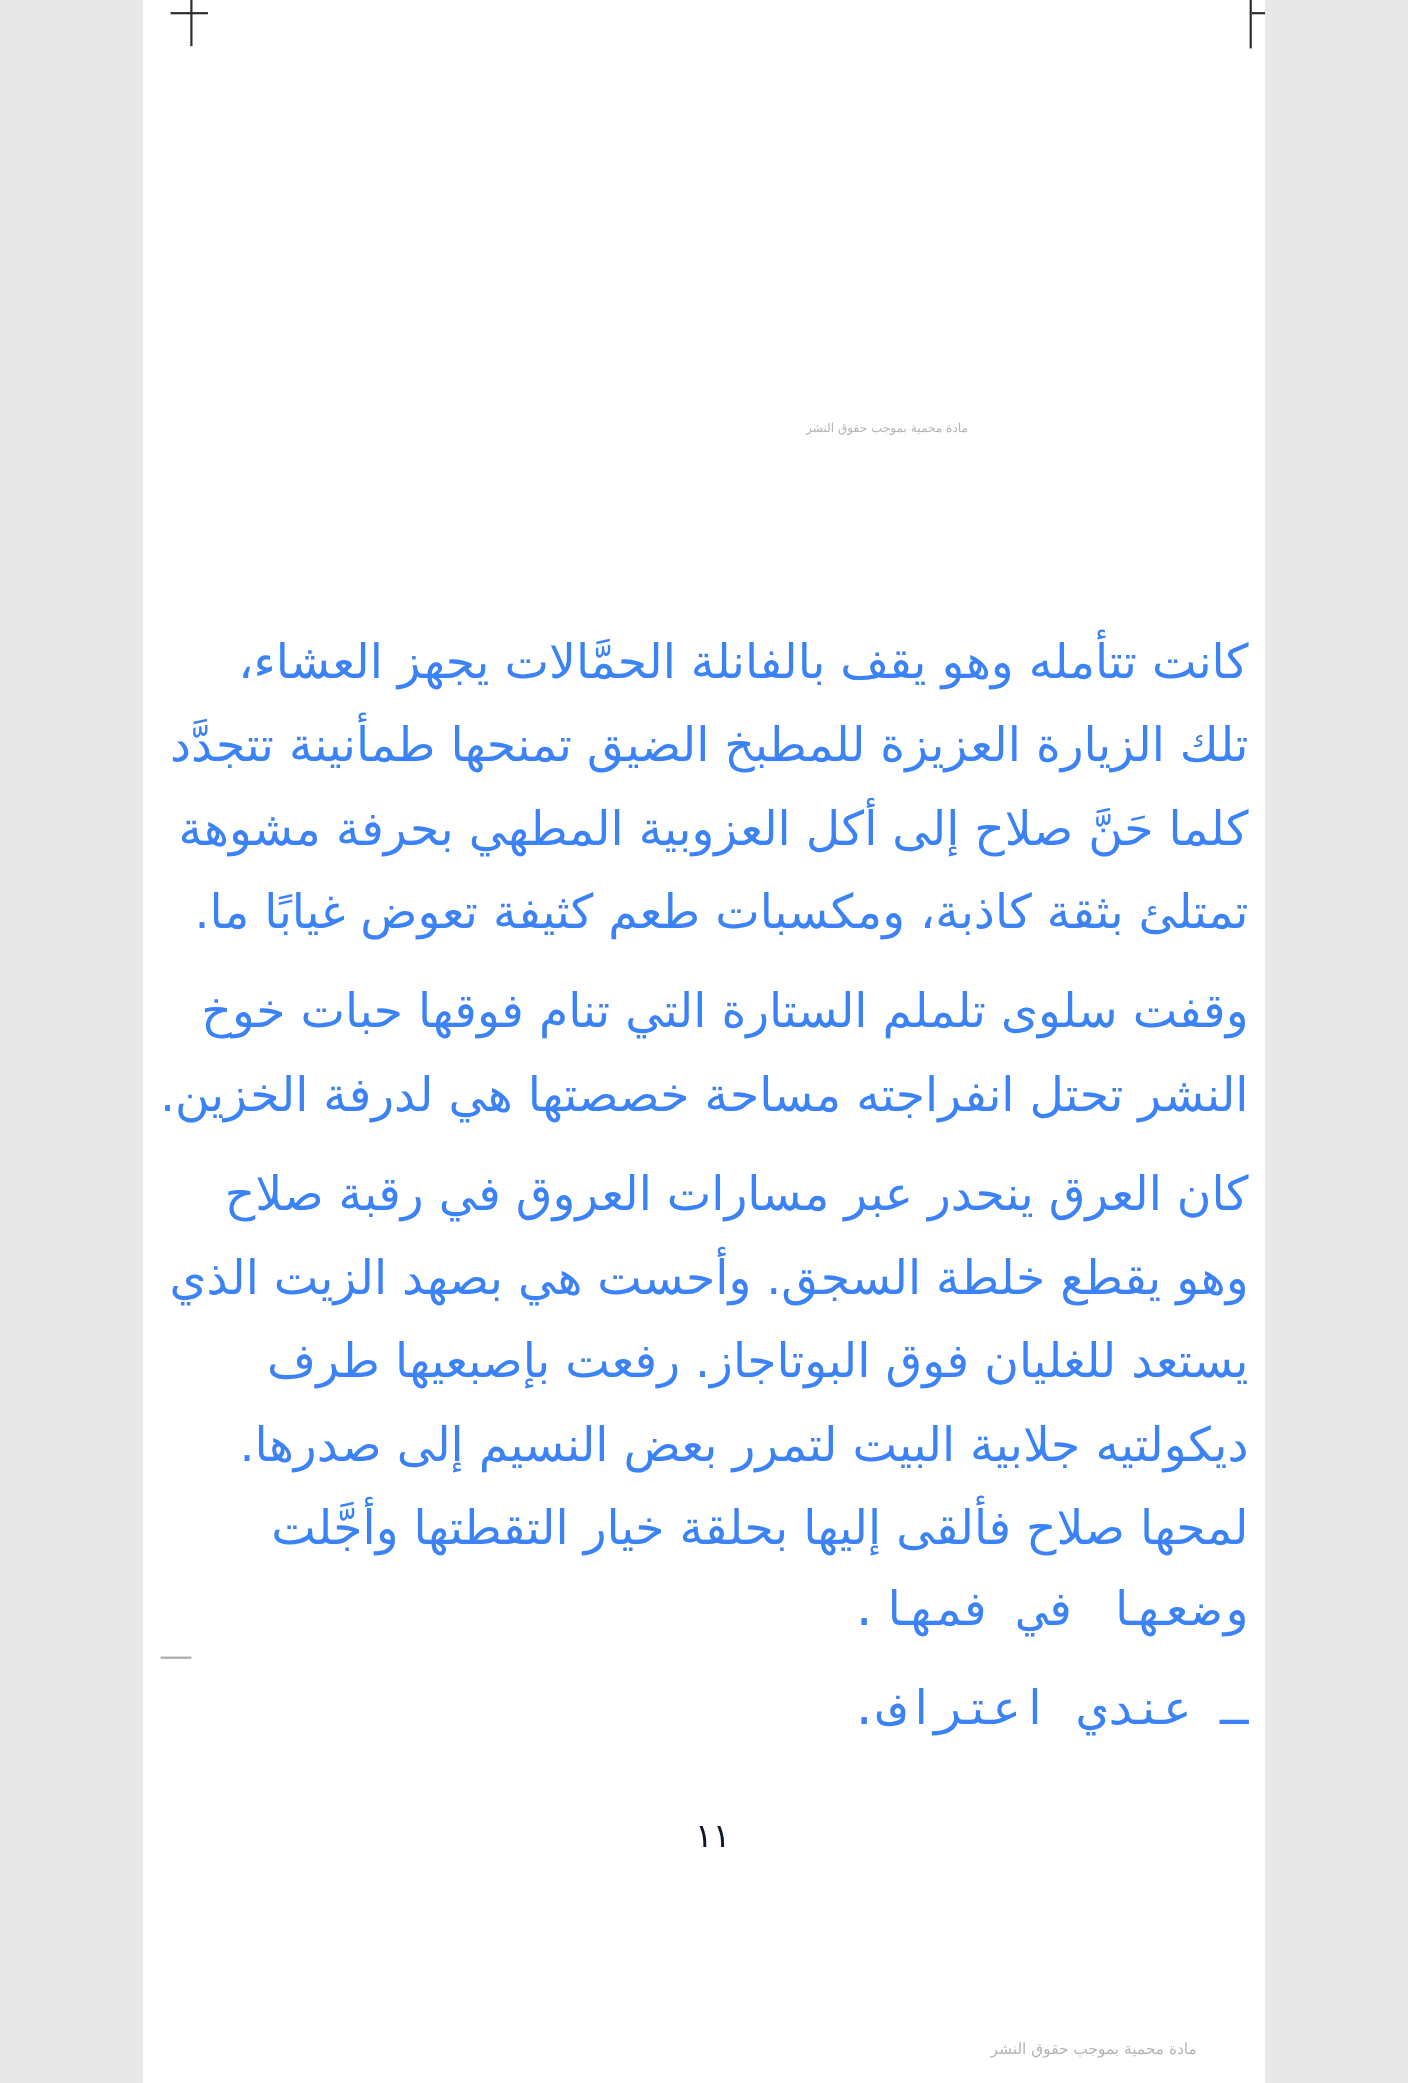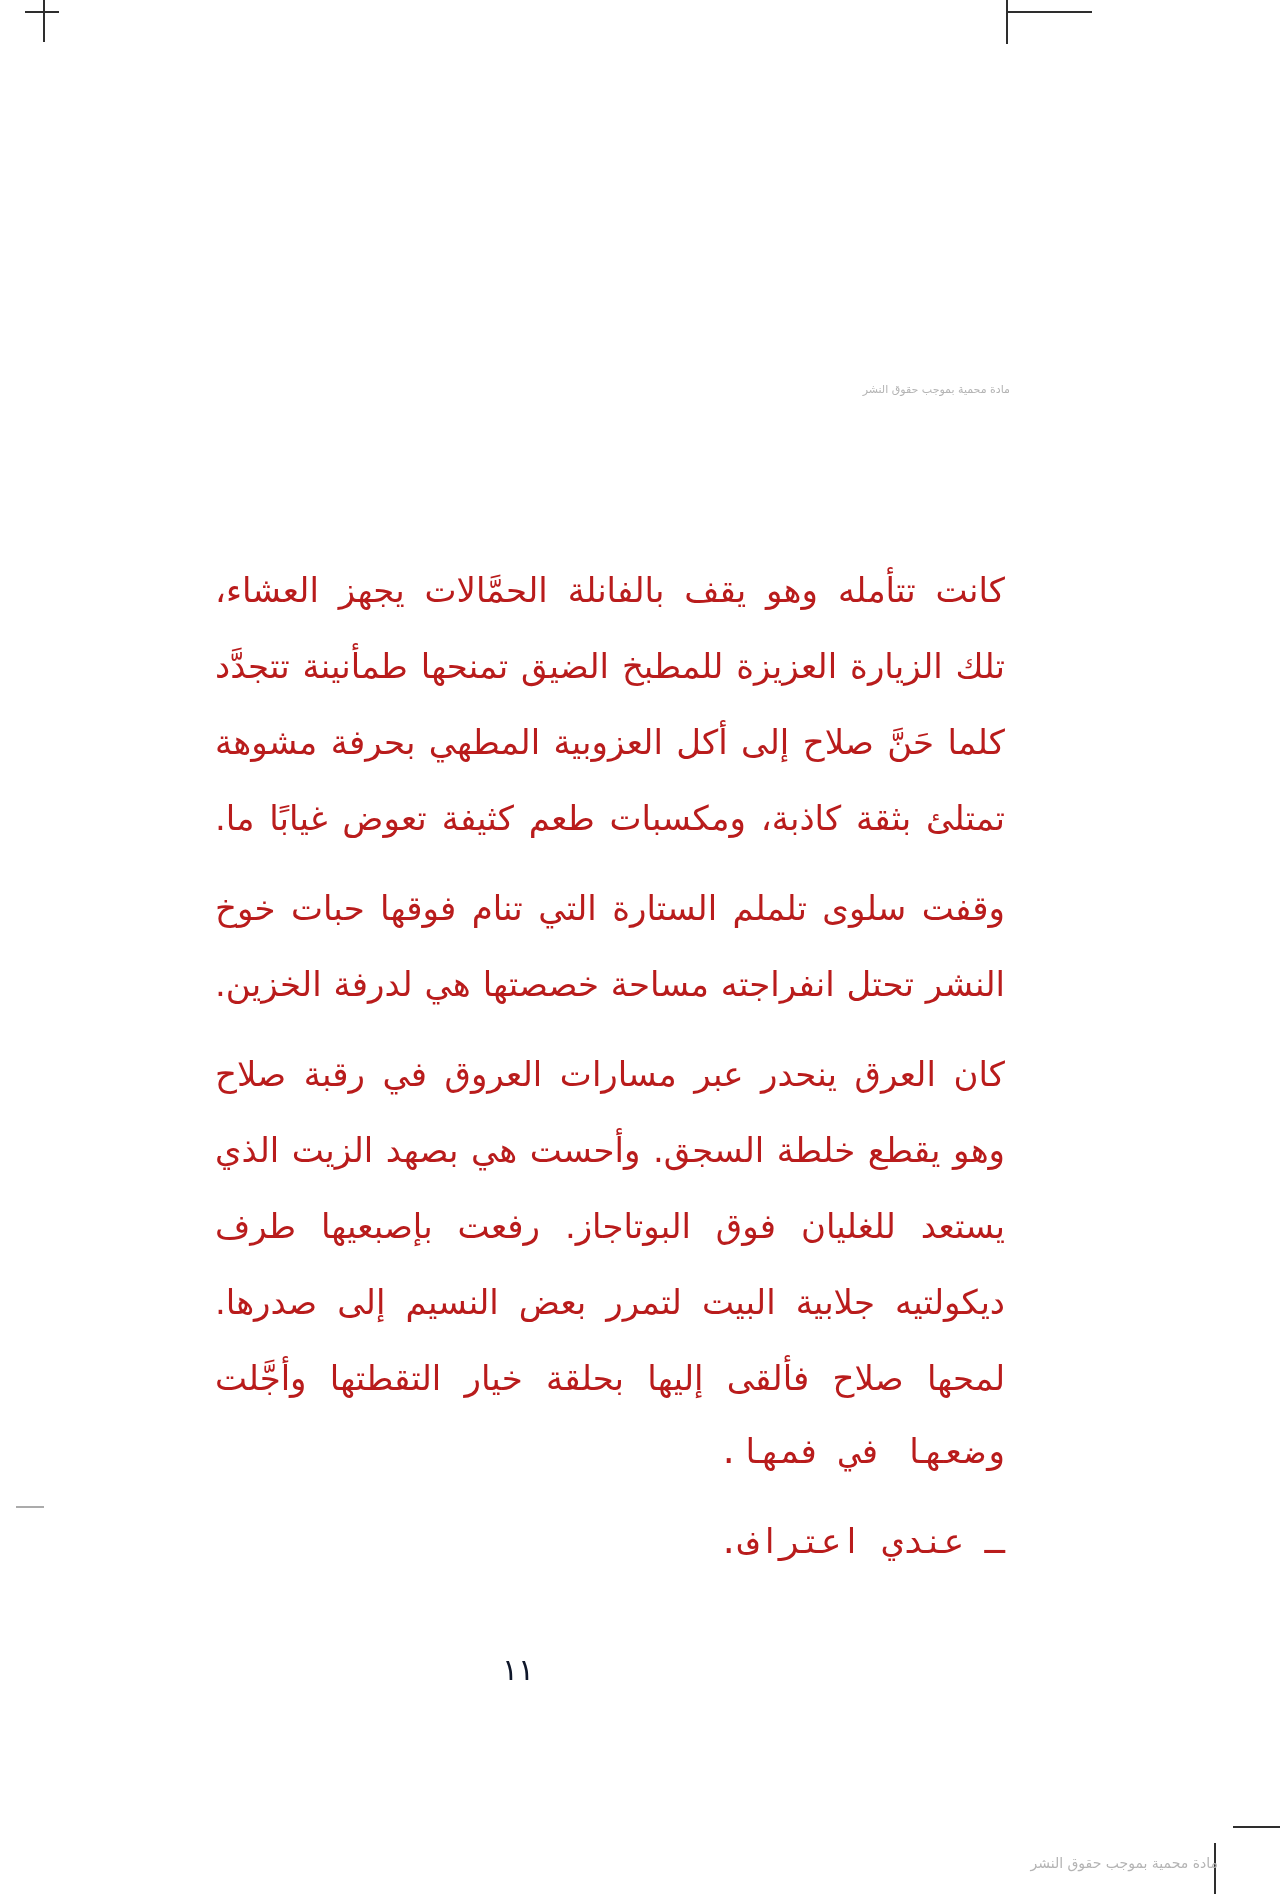--- a/index.html
+++ b/index.html
@@ -1,35 +1,35 @@
 <!DOCTYPE html>
 <html lang="ar"><head>
 <meta charset="utf-8">
 <style>
   html, body { margin: 0; padding: 0; }
   body { background: #e8e8e8; }
   .page {
     position: relative;
-    width: 1280px;
+    width: 1020px;
     height: 1894px;
     margin: 0 auto;
     background: #ffffff;
     overflow: hidden;
     font-family: "DejaVu Sans", sans-serif;
   }
 
   
   .text-block {
     position: absolute;
-    top: 552px;
+    top: 564px;
     left: 215px;
     width: 790px;
     direction: rtl;
-    color: #b91c1c;
-    font-size: 34px;
+    color: #3b82f6;
+    font-size: 43px;
     line-height: 76px;
   }
   .para { margin: 0 0 14px 0; padding: 0; }
   .line {
     display: block;
     text-align: justify;
     text-align-last: justify;
     white-space: nowrap;
   }
   .line.short {

